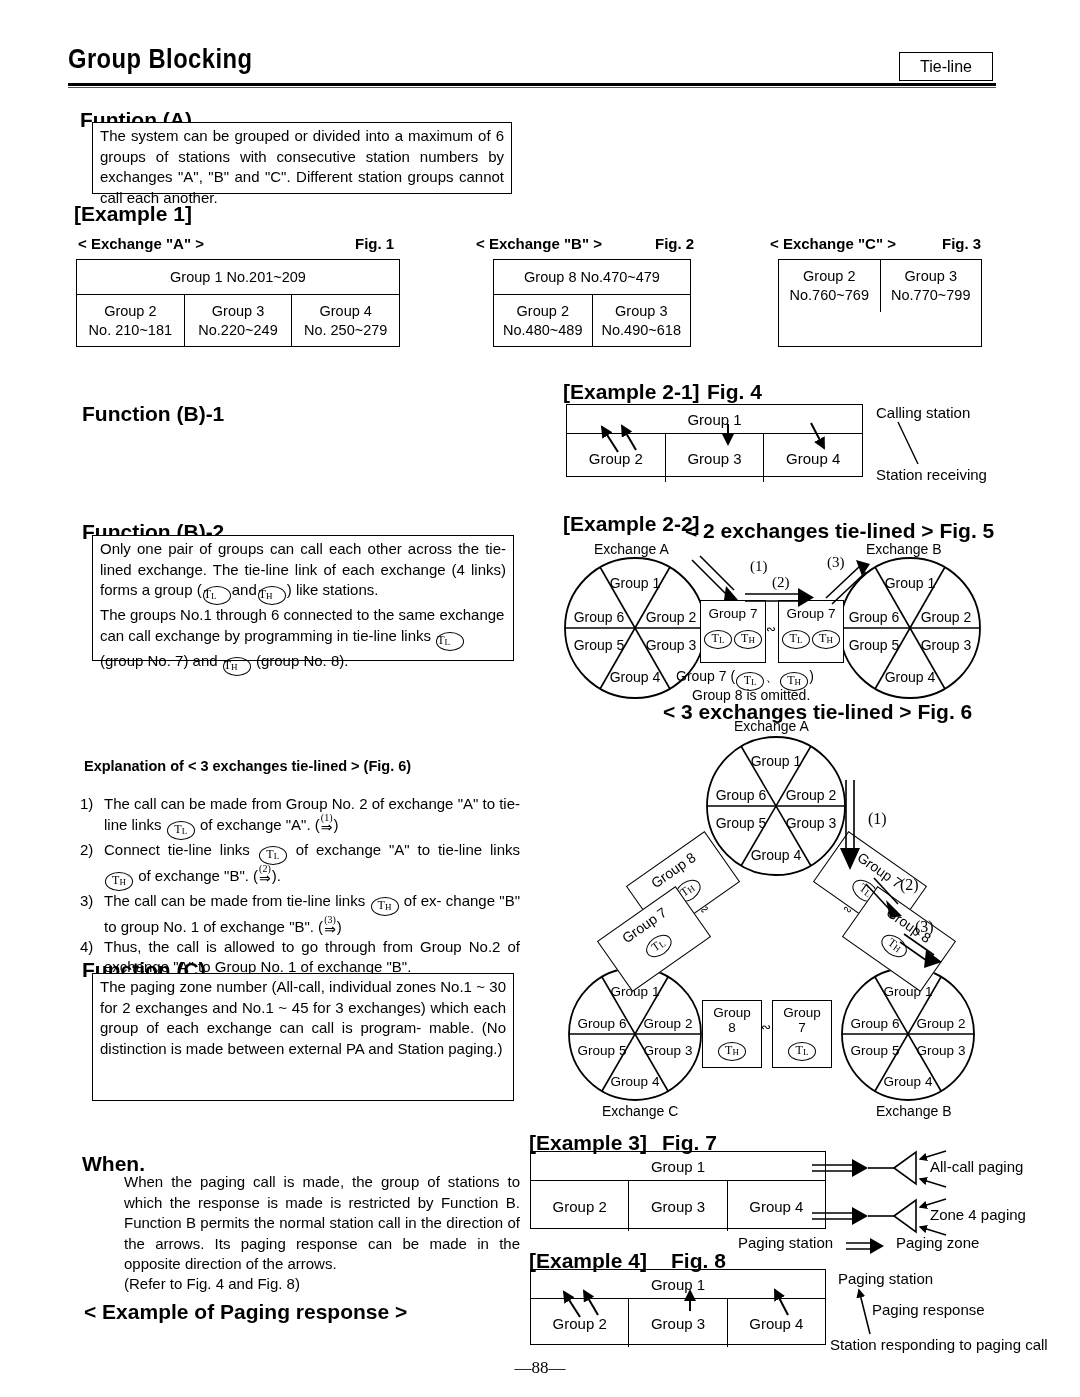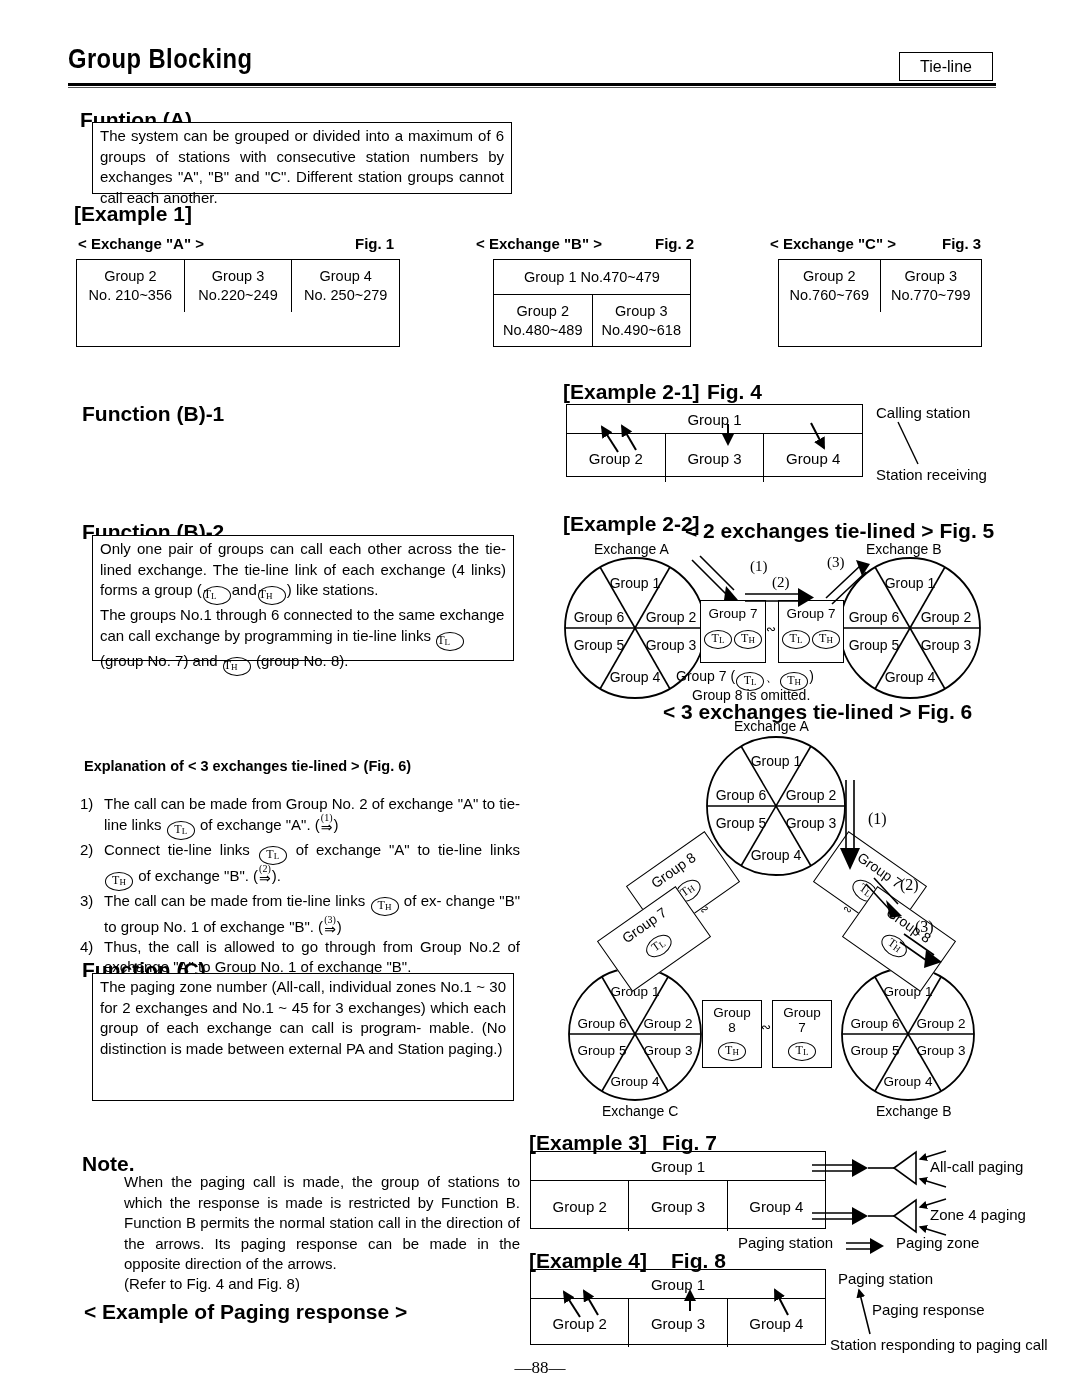--- a/index.html
+++ b/index.html
@@ -109,40 +109,41 @@
   <div class="sec-head" style="left:80px;top:108px;">Funtion (A)</div>
   <div class="txtbox" style="left:92px;top:122px;width:420px;height:72px;">
     <p>The system can be grouped or divided into a maximum of 6 groups of stations with consecutive station numbers by exchanges "A", "B" and "C". Different station groups cannot call each another.</p>
   </div>
 
   <div class="sec-head" style="left:74px;top:202px;">[Example 1]</div>
 
   <div class="lbl bold" style="left:78px;top:235px;">&lt; Exchange "A" &gt;</div>
   <div class="lbl bold" style="left:355px;top:235px;">Fig. 1</div>
   <div class="gt" style="left:76px;top:259px;width:324px;height:88px;">
+    <div class="row1">Group 1   No.201~209</div>
     <div class="row2">
       <div class="cell">
         <span>Group 2</span>
-        <span>No. 210~356</span>
+        <span>No. 210~181</span>
       </div>
       <div class="cell">
         <span>Group 3</span>
         <span>No.220~249</span>
       </div>
       <div class="cell">
         <span>Group 4</span>
         <span>No. 250~279</span>
       </div>
     </div>
   </div>
 
   <div class="lbl bold" style="left:476px;top:235px;">&lt; Exchange "B" &gt;</div>
   <div class="lbl bold" style="left:655px;top:235px;">Fig. 2</div>
   <div class="gt" style="left:493px;top:259px;width:198px;height:88px;">
-    <div class="row1">Group 1  No.470~479</div>
+    <div class="row1">Group 8  No.470~479</div>
     <div class="row2">
       <div class="cell">
         <span>Group 2</span>
         <span>No.480~489</span>
       </div>
       <div class="cell">
         <span>Group 3</span>
         <span>No.490~618</span>
       </div>
     </div>
@@ -190,21 +191,21 @@
       <span style="width:24px;flex:none;">4)</span>
       <span style="flex:1;text-align:justify;">Thus, the call is allowed to go through from Group No.2 of exchange "A" to Group No. 1 of exchange "B".</span>
     </div>
   </div>
 
   <div class="sec-head" style="left:82px;top:958px;">Function (C)</div>
   <div class="txtbox" style="left:92px;top:973px;width:422px;height:128px;">
     <p>The paging zone number (All-call, individual zones No.1 ~ 30 for 2 exchanges and No.1 ~ 45 for 3 exchanges) which each group of each exchange can call is program- mable. (No distinction is made between external PA and Station paging.)</p>
   </div>
 
-  <div class="sec-head" style="left:82px;top:1152px;">Note.</div>
+  <div class="sec-head" style="left:82px;top:1152px;">When.</div>
   <div style="position:absolute;left:124px;top:1172px;width:396px;font-size:15px;line-height:20.5px;text-align:justify;">When the paging call is made, the group of stations to which the response is made is restricted by Function B. Function B permits the normal station call in the direction of the arrows. Its paging response can be made in the opposite direction of the arrows.</div>
   <div style="position:absolute;left:124px;top:1275px;width:396px;font-size:15px;">(Refer to Fig. 4 and Fig. 8)</div>
 
   <div class="sec-head" style="left:84px;top:1300px;">&lt; Example of Paging response &gt;</div>
 
   <div class="sec-head" style="left:563px;top:380px;">[Example 2-1]</div>
   <div class="sec-head" style="left:707px;top:380px;">Fig. 4</div>
   <div class="ft" style="left:566px;top:404px;width:297px;height:73px;">
     <div class="top">Group 1</div>
     <div class="bot">

